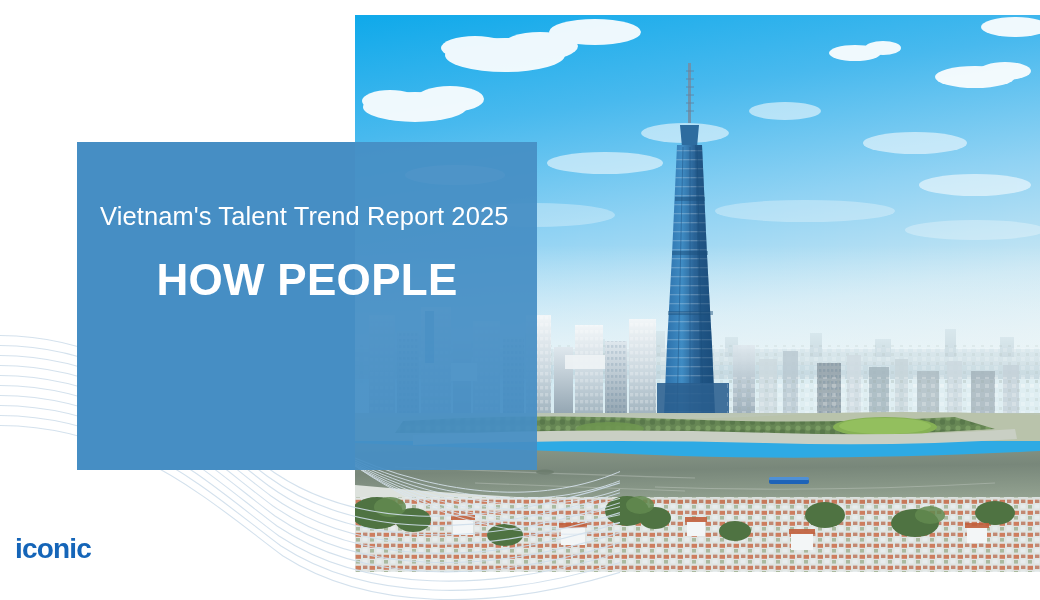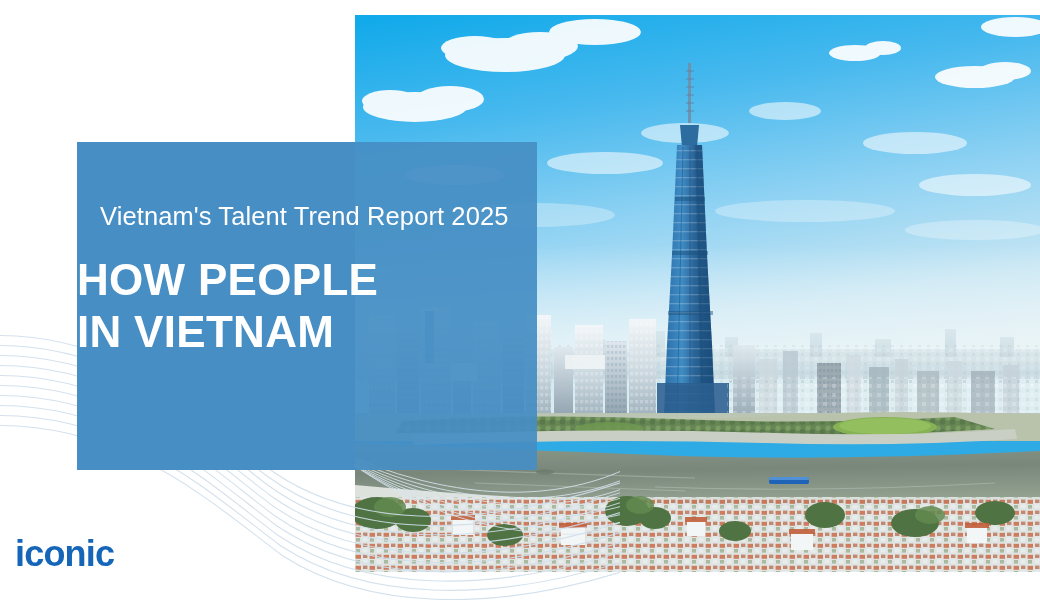--- a/index.html
+++ b/index.html
@@ -81,35 +81,35 @@
     font-weight: 400;
     letter-spacing: 0.1px;
     white-space: nowrap;
   }
 
   .headline {
     position: absolute;
     left: 0;
     top: 112px;
     width: 460px;
-    text-align: left;
+    text-align: center;
     color: #ffffff;
     font-size: 44px;
     font-weight: bold;
     line-height: 52px;
     letter-spacing: 0.3px;
   }
   .headline .hl-line { display: block; }
 
   
   .logo {
     position: absolute;
     left: 15px;
     top: 533px;
-    font-size: 36px;
+    font-size: 28px;
     font-weight: bold;
     color: #1565b8;
     letter-spacing: -0.8px;
   }
 </style>
 </head>
 <body>
 
 <div id="slide">
 
@@ -408,19 +408,18 @@
   </svg>
 
   <div class="title-panel-solid"></div>
   <div class="title-panel"></div>
 
   <div class="title-content">
     <div class="subtitle">Vietnam's Talent Trend Report 2025</div>
 
     <div class="headline">
       <span class="hl-line">HOW PEOPLE</span>
-      <span class="hl-line">IN VIETNAM</span>
     </div>
   </div>
 
   <div class="logo">iconic</div>
 
 </div>
 
 </body></html>

